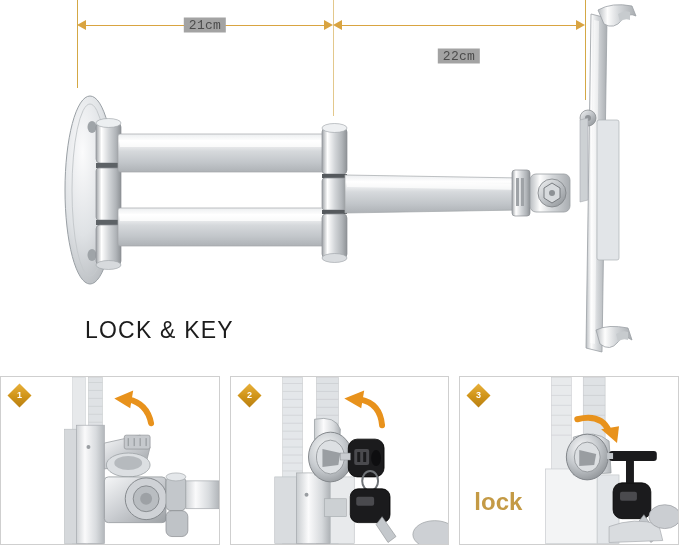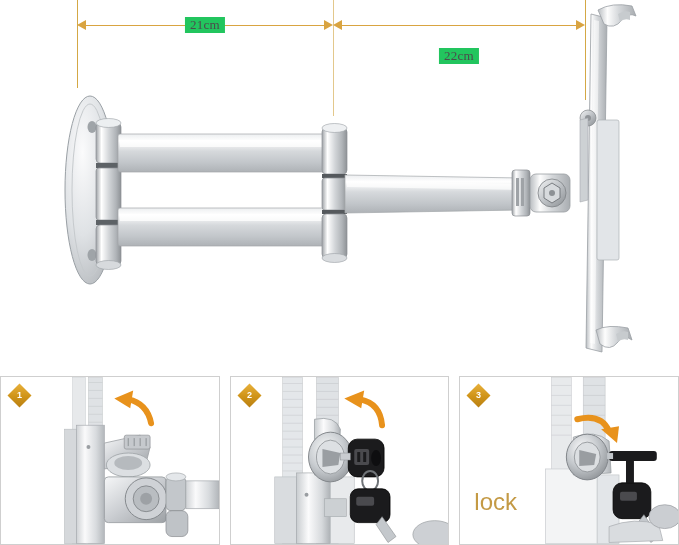--- a/index.html
+++ b/index.html
@@ -38,23 +38,23 @@
     top: 50%;
     height: 1px;
     background: #d9a441;
   }
   .dim-label {
     position: absolute;
     top: 50%;
     transform: translateY(-50%);
     font-size: 13px;
     color: #4c4c4c;
-    font-family: Liberation Serif, serif;
+    font-family: Liberation Mono, monospace;
     letter-spacing: 0.3px;
-    background: #22c55e;
+    background: #a3a3a3;
     padding: 0 5px;
     white-space: nowrap;
   }
   .arrow-head {
     position: absolute;
     top: 50%;
     width: 0; height: 0;
     border-top: 5px solid transparent;
     border-bottom: 5px solid transparent;
     transform: translateY(-50%);
@@ -105,21 +105,21 @@
     font-weight: bold;
     line-height: 1;
     font-family: "Liberation Sans", sans-serif;
   }
   .panel-caption {
     position: absolute;
     left: 14px; bottom: 28px;
     font-size: 24px;
     color: #c49a45;
     font-family: "Liberation Sans", sans-serif;
-    font-weight: 400;
+    font-weight: 700;
     z-index: 6;
   }
   .panel-svg { position: absolute; inset: 0; width: 100%; height: 100%; }
 </style>
 </head>
 <body>
 
 <div id="product-area">
 
   <div class="guide-line" style="left:77px; top:0px; height:88px;"></div>
@@ -237,20 +237,21 @@
 
       <path d="M596 330 Q608 324 628 328 L632 340 Q624 334 618 342 Q610 352 600 344 Z" fill="url(#barV)" stroke="#9ba0a4" stroke-width="0.8"></path>
       <path d="M616 334 Q622 330 628 332 L628 340 Q622 338 618 342 Z" fill="#c7cbce"></path>
 
       <circle cx="588" cy="118" r="8" fill="url(#boltG)" stroke="#82868a" stroke-width="0.7"></circle>
       <circle cx="588" cy="118" r="3" fill="#909498"></circle>
       <path d="M580 120 L588 118 L588 200 L580 202 Z" fill="#cdd1d4" stroke="#a6aaae" stroke-width="0.6"></path>
     </g>
   </svg>
 
+  <div id="lock-key-heading">LOCK &amp; KEY</div>
 </div>
 
 <div id="panel-strip">
 
   <div class="detail-panel">
     <div class="panel-badge">
       <span>1</span>
     </div>
     <svg class="panel-svg" viewBox="0 0 219 167">
       <defs>

